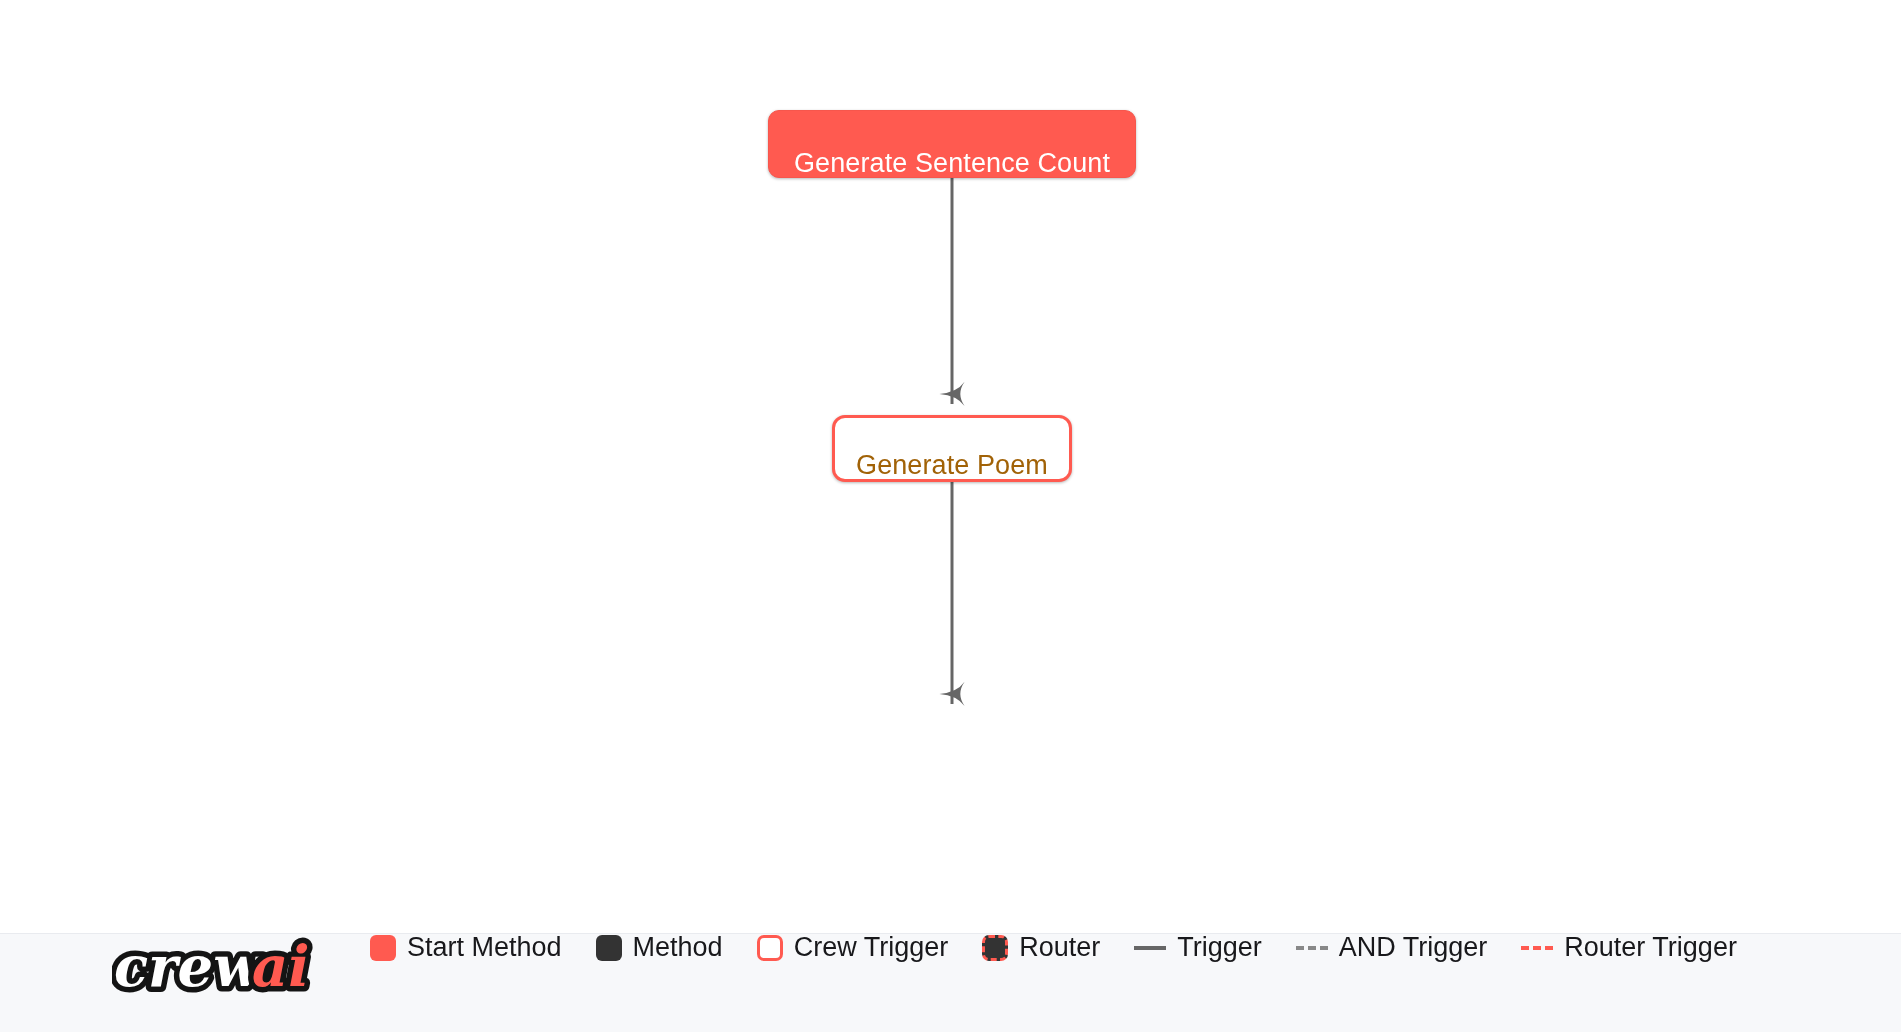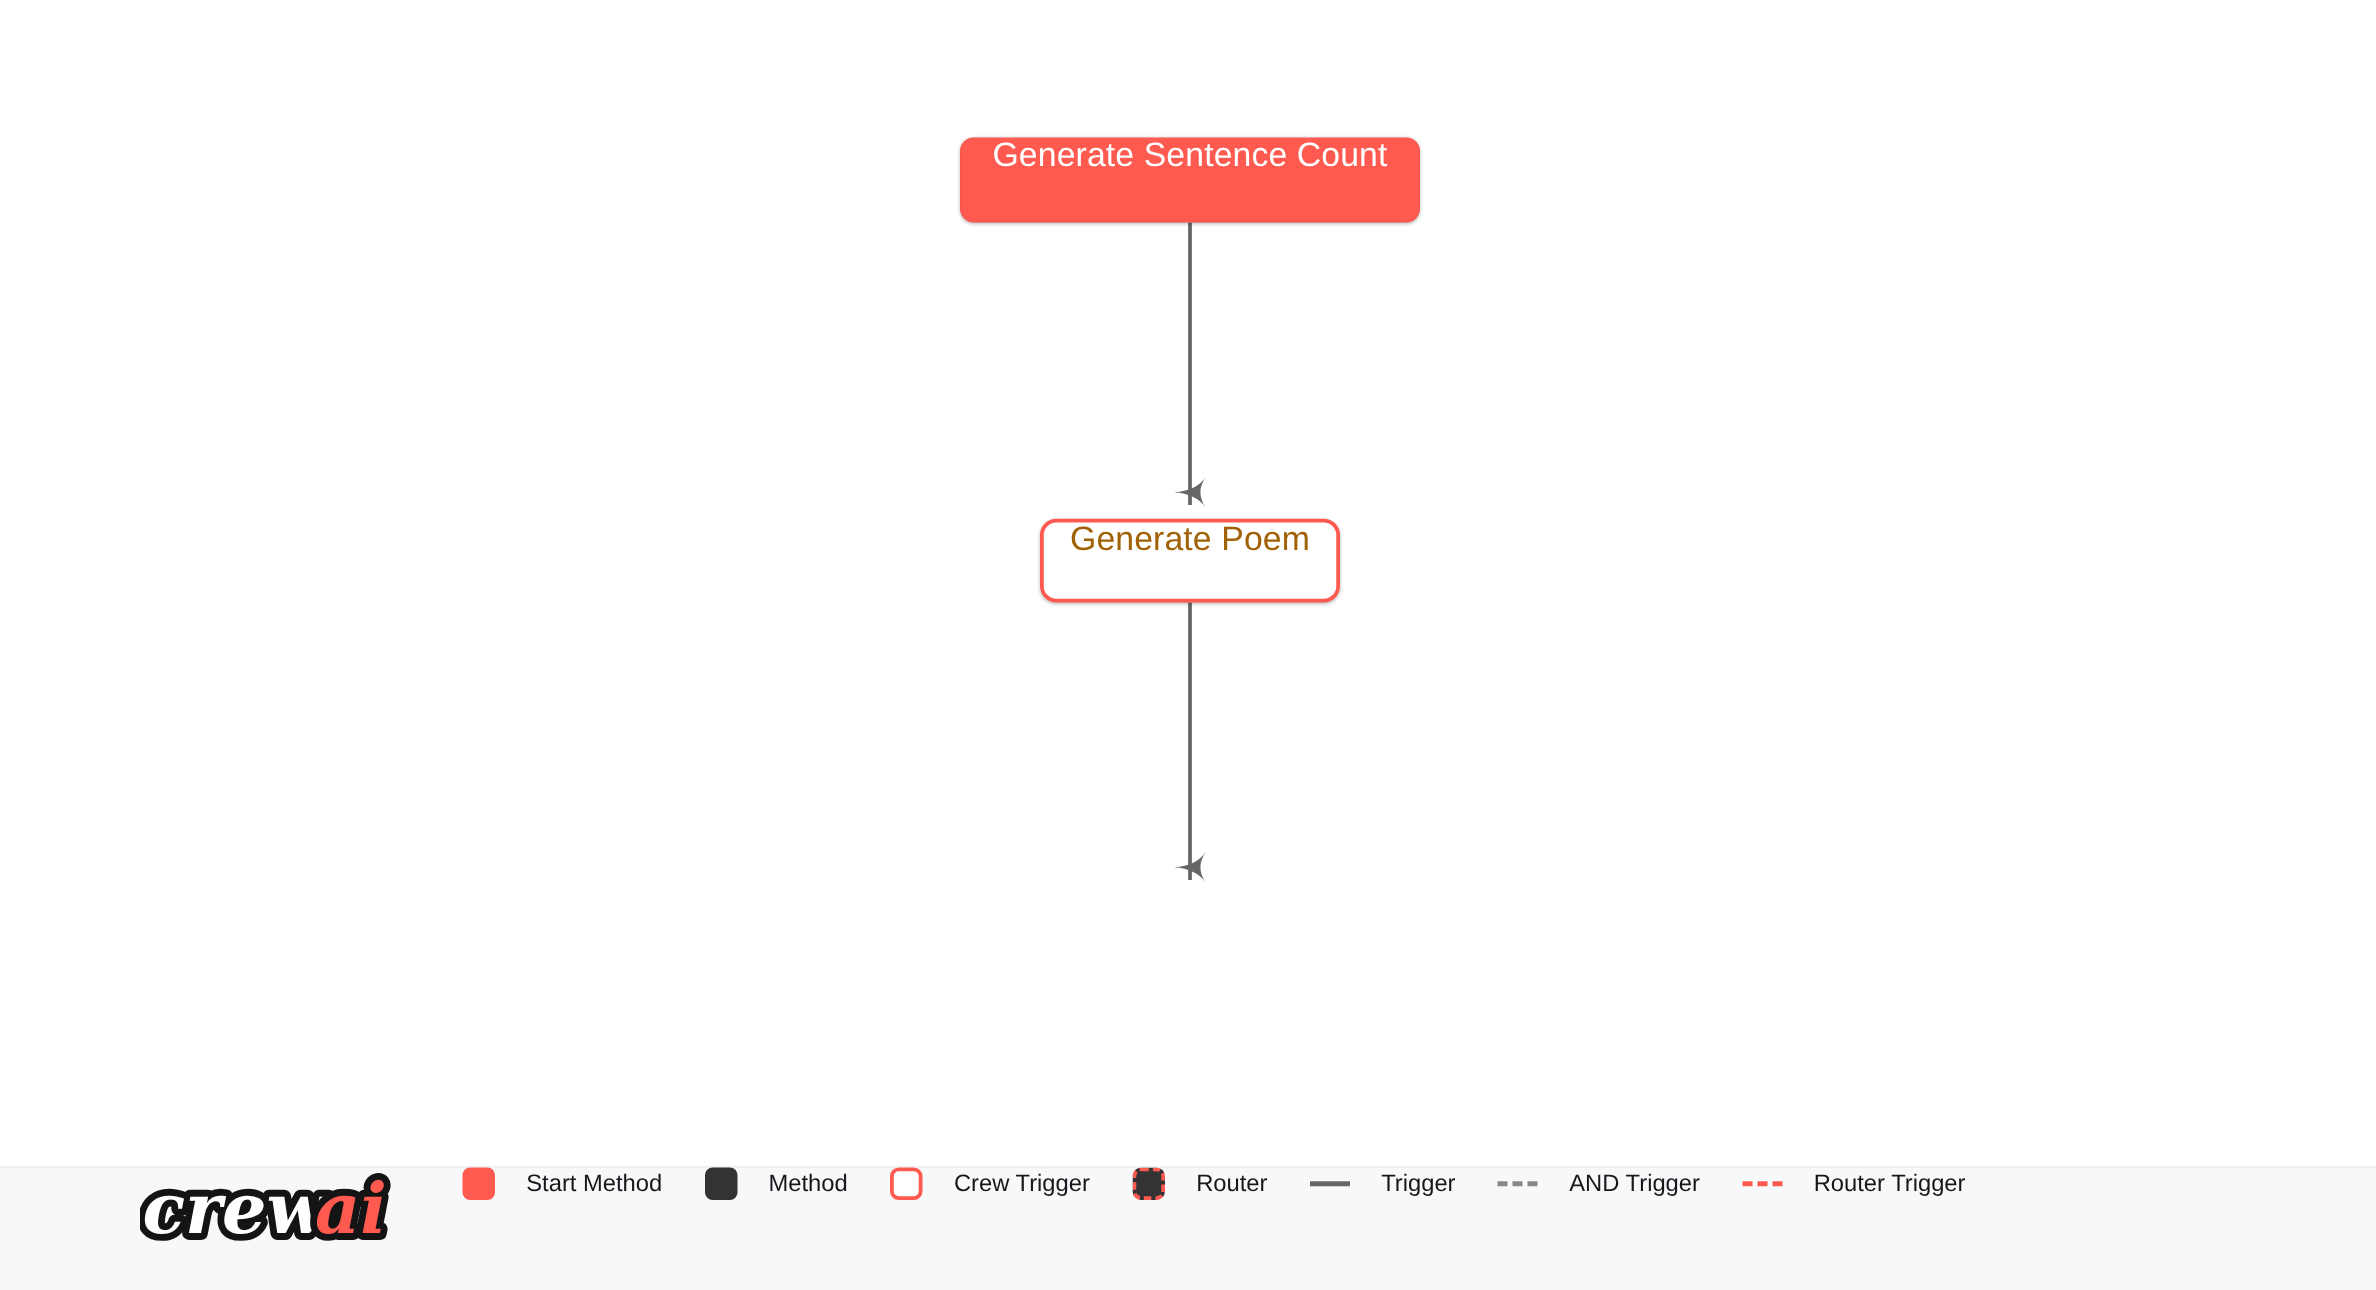--- a/index.html
+++ b/index.html
@@ -29,21 +29,21 @@
     left: 0; top: 0;
     width: 1901px;
     height: 933px;
     pointer-events: none;
   }
 
   .node {
     position: absolute;
     box-sizing: border-box;
     display: flex;
-    align-items: flex-start;
+    align-items: flex-end;
     justify-content: center;
     border-radius: 11px;
     white-space: nowrap;
     font-size: 27px;
     letter-spacing: 0.1px;
     line-height: 1;
     box-shadow: 0 1px 3px rgba(0,0,0,0.28);
   }
   .node-start {
     background: #FF5A50;
@@ -89,24 +89,24 @@
     display: flex;
     align-items: center;
   }
   .legend-item {
     display: flex;
     align-items: center;
     margin-right: 34px;
   }
   .legend-item:last-child { margin-right: 0; }
   .legend-label {
-    font-size: 19px;
+    font-size: 27px;
     color: #18181b;
     line-height: 1;
-    margin-left: 25px;
+    margin-left: 11px;
     white-space: nowrap;
   }
   .sw {
     flex: 0 0 auto;
     box-sizing: border-box;
   }
   .sw-box {
     width: 26px;
     height: 26px;
     border-radius: 6px;

